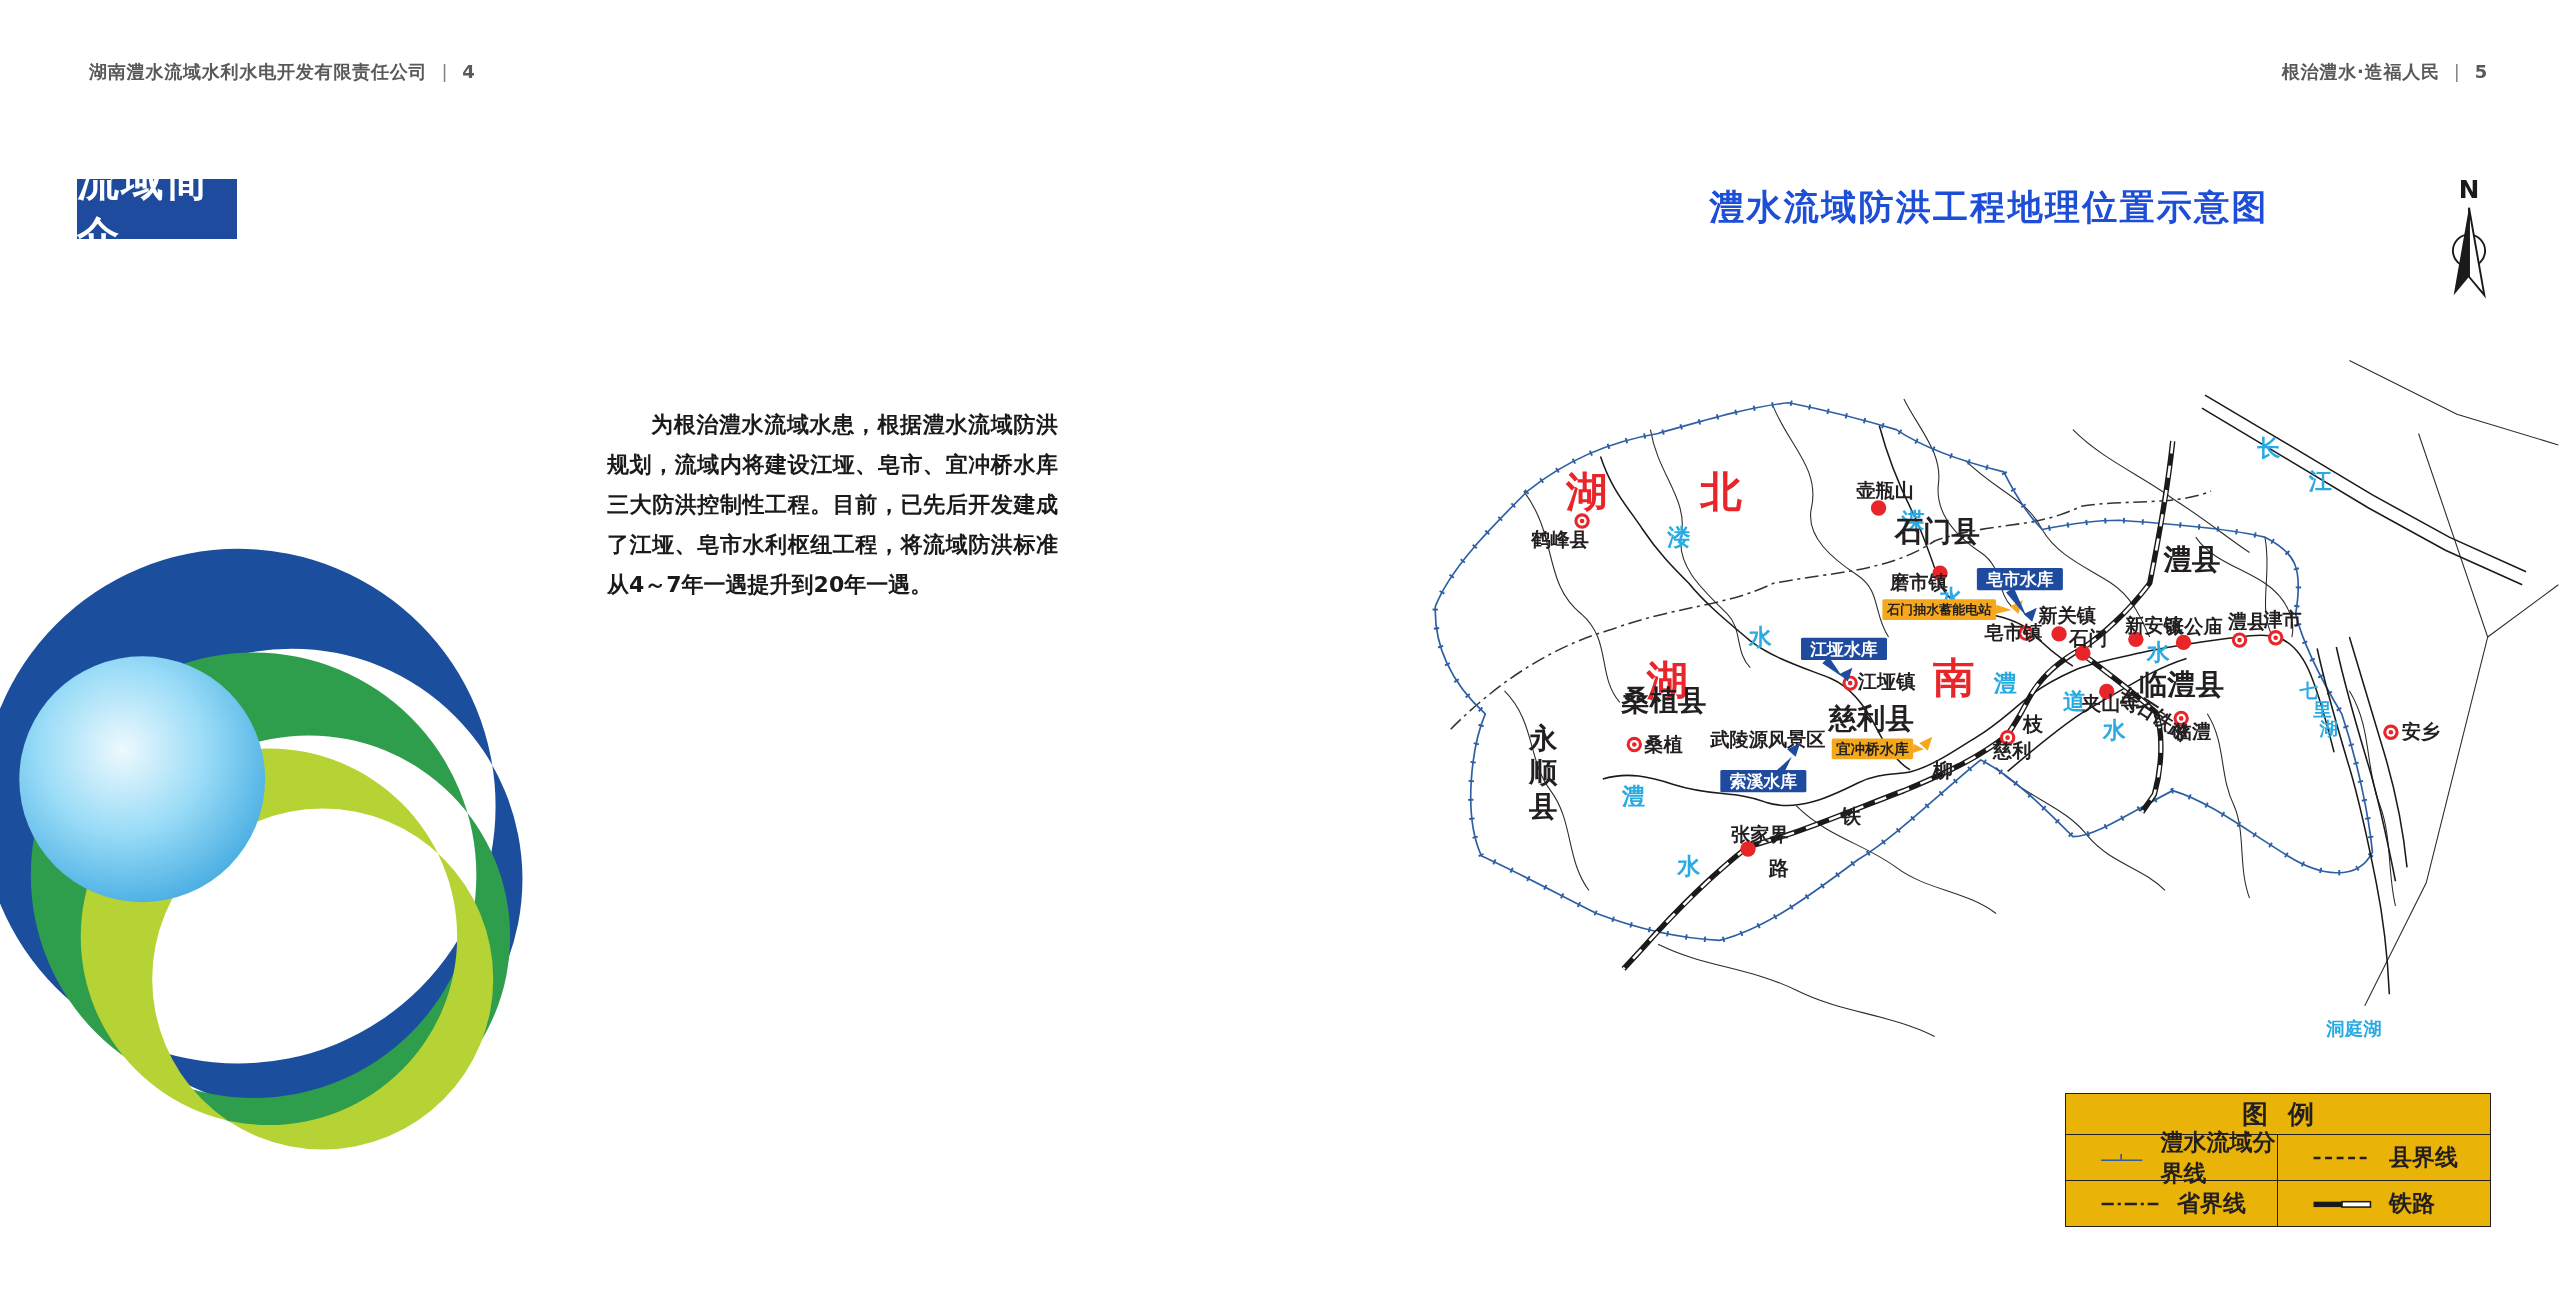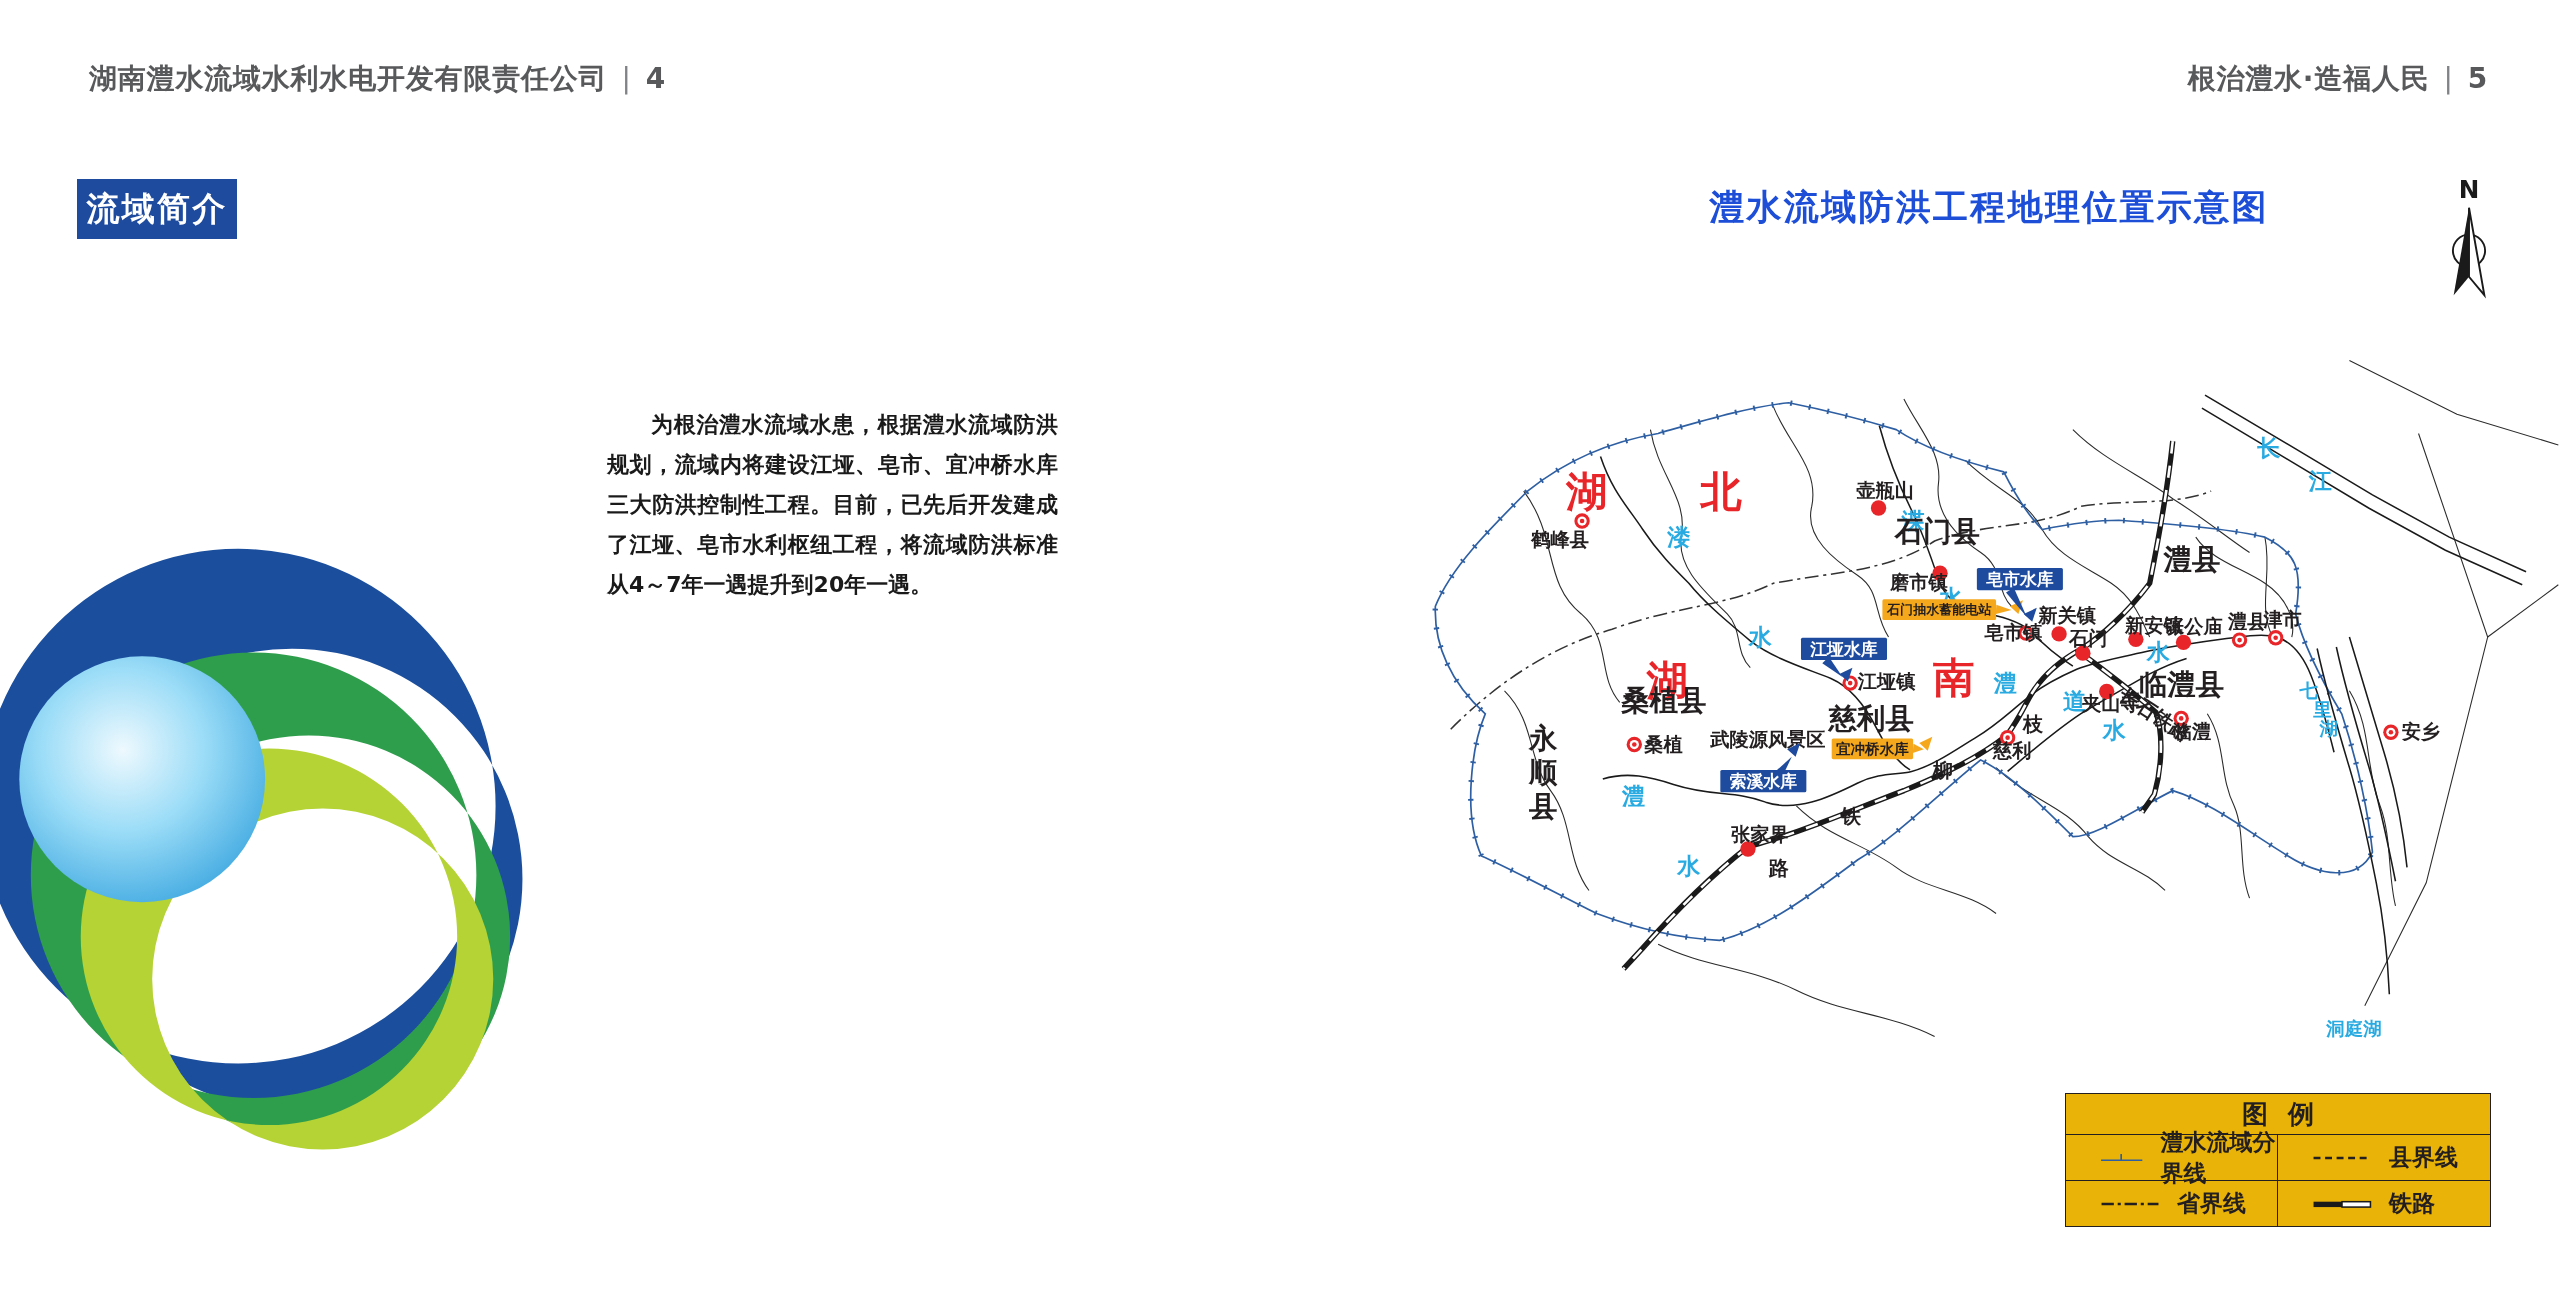--- a/index.html
+++ b/index.html
@@ -1,29 +1,29 @@
 <!DOCTYPE html>
 <html style="font-size:12.3px"><head>
 <meta charset="utf-8">
 <style>
   html,body{margin:0;padding:0;background:#ffffff;}
   body{width:2576px;height:1306px;position:relative;overflow:hidden;
        font-family:"DejaVu Sans","Liberation Sans",sans-serif;color:#231f20;}
 
   
-  .page-header{position:absolute;top:60px;font-size:28px;font-weight:700;color:#58595b;
+  .page-header{position:absolute;top:60px;font-size:18px;font-weight:700;color:#58595b;
                letter-spacing:0.8px;white-space:nowrap;}
   .page-header .divider{margin:0 14px;font-weight:400;color:#808285;}
   #header-left{left:89px;}
   #header-right{right:88px;text-align:right;}
 
   
   #section-title-badge{position:absolute;left:77px;top:179px;width:160px;height:60px;
       background:#1e4b9e;color:#fff;display:flex;align-items:center;justify-content:center;
-      font-size:33px;font-weight:700;letter-spacing:2.3px;}
+      font-size:42px;font-weight:700;letter-spacing:2.3px;}
   #intro-text{position:absolute;left:607px;top:405px;width:451px;
       font-size:22px;line-height:40px;font-weight:700;color:#1a1a1a;text-align:justify;}
   #intro-text p{margin:0 0 23px 0;text-indent:2em;}
   #brand-logo{position:absolute;left:0;top:399px;}
 
   
   #map-title{position:absolute;left:1651px;top:184px;width:676px;text-align:center;
       font-size:35px;font-weight:700;color:#1d4ed8;letter-spacing:2.3px;}
   #compass{position:absolute;left:2446px;top:177px;width:46px;text-align:center;}
   #compass .n{font-size:24.6px;font-weight:700;color:#1a1a1a;line-height:26px;}

